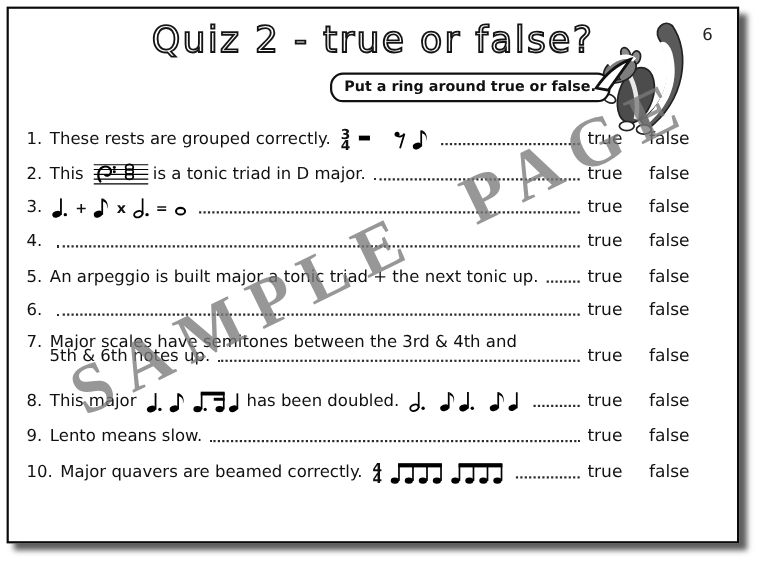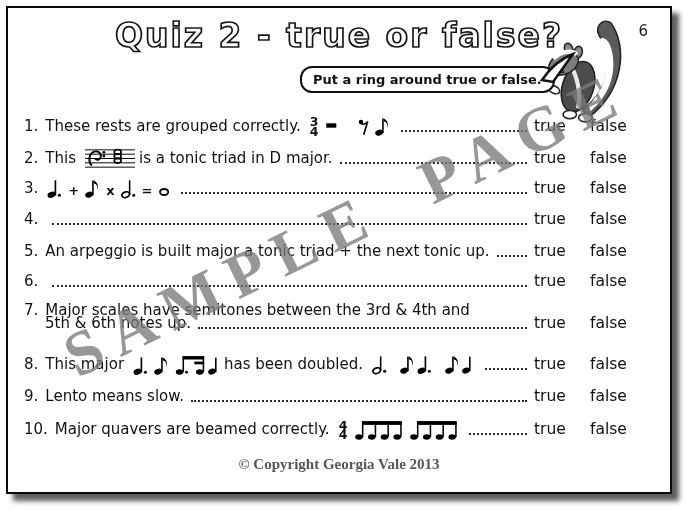--- a/index.html
+++ b/index.html
@@ -12,21 +12,21 @@
   .paper {
     position:absolute; left:6px; top:6px; width:662px; height:484px;
     background:#fff; border:2px solid #0a0a0a;
     box-shadow:7px 7px 5px rgba(30,30,30,0.72);
   }
 
   .pagenum { position:absolute; top:14px; right:22px; font-size:15px; color:#222; }
 
   .title {
     position:absolute; top:8px; left:0; right:0; margin:0; text-align:center;
-    font-size:33px; font-weight:bold; letter-spacing:2px;
+    font-size:33px; font-weight:normal; letter-spacing:2px;
     color:#fff; -webkit-text-stroke:1.7px #141414;
   }
 
   .bubble {
     position:absolute; left:292px; top:58px; z-index:3;
     border:2.5px solid #111; border-radius:12px; background:#fff;
     padding:4px 11px; font-size:13px; font-weight:bold; white-space:nowrap;
   }
   .bubble-tail { position:absolute; left:532px; top:44px; z-index:4; }
   .skunk { position:absolute; left:516px; top:4px; z-index:2; }
@@ -325,16 +325,15 @@
           </svg>
         <svg width="49" height="23" viewBox="0 0 50 24">
             <use href="#ic-beam4"></use>
           </svg>
       </span>
       <span class="leader"></span>
       <span class="tf true">true</span>
       <span class="tf false">false</span>
     </div>
 
-    <div class="copyright">© Copyright Georgia Vale 2013</div>
     <div class="watermark">SAMPLE PAGE</div>
   </div>
 </div>
 
 </body></html>

